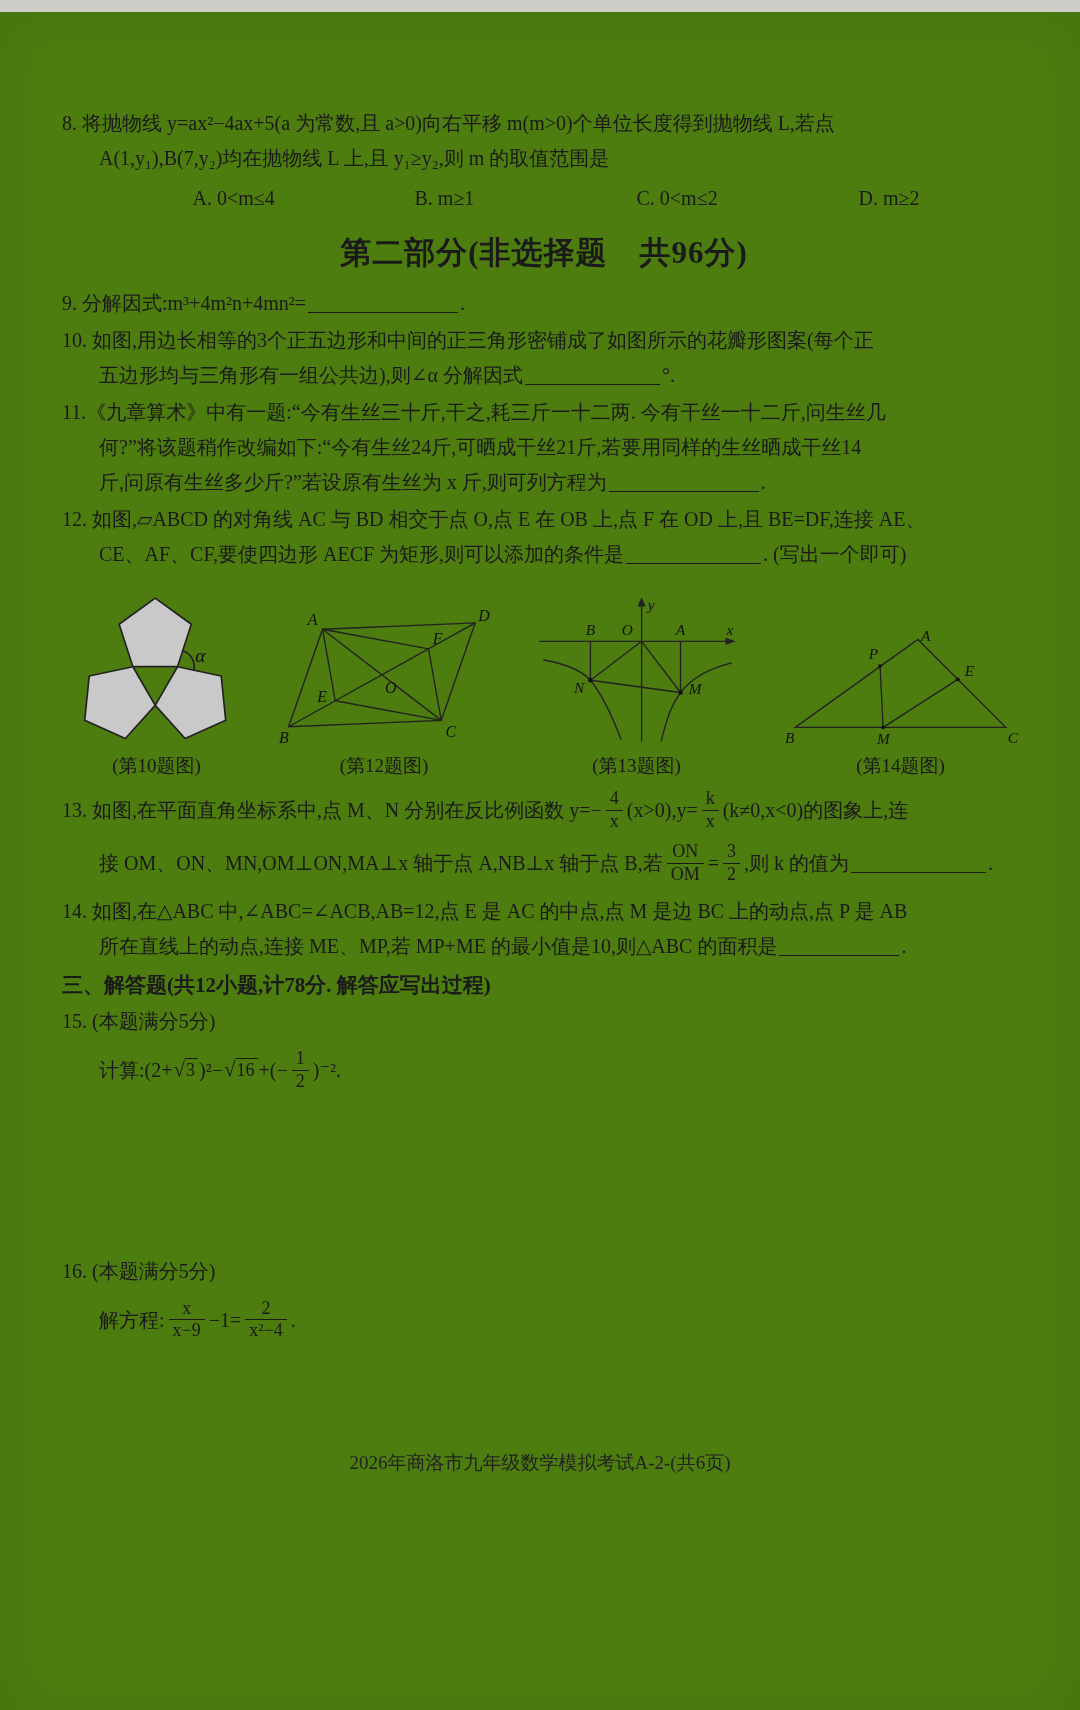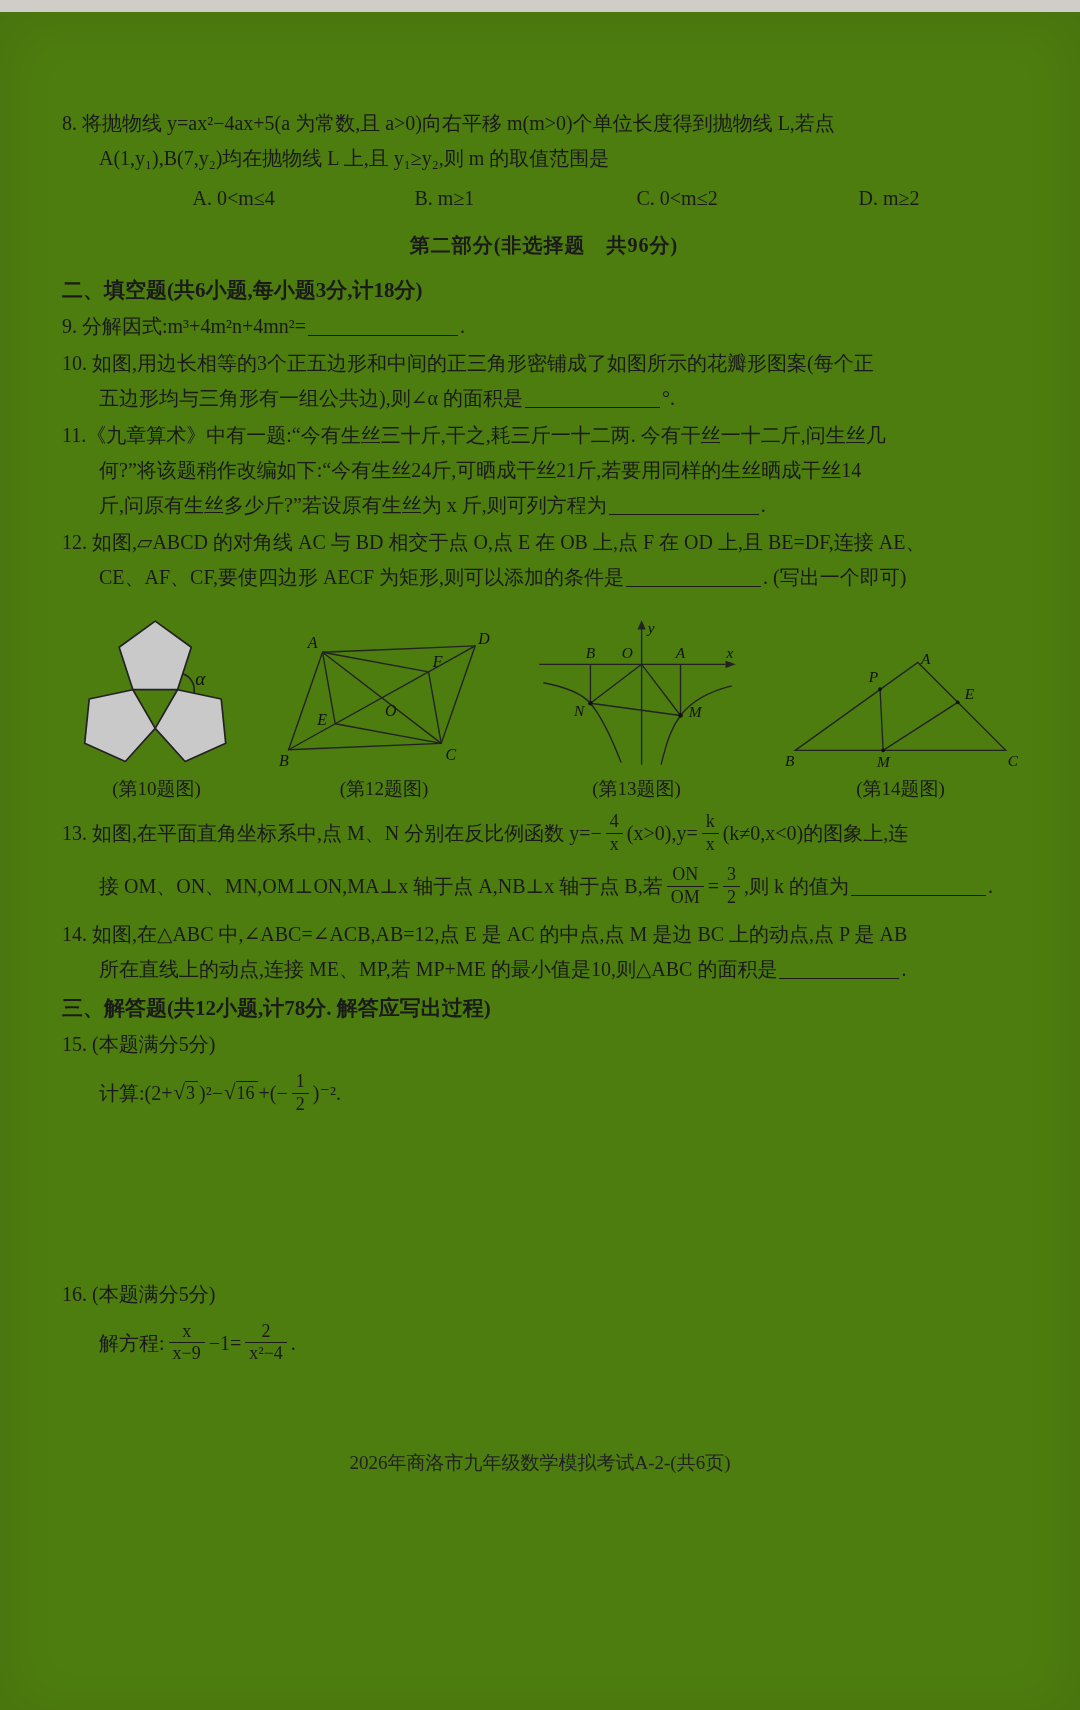--- a/index.html
+++ b/index.html
@@ -10,21 +10,21 @@
     background:#4d7c0f; color:#1a1a1a; overflow:hidden;
     padding:94px 54px 0 62px;
     box-shadow: inset 0 0 60px rgba(0,0,0,0.08);
   }
   .qtext { font-size:20px; line-height:35px; white-space:nowrap; }
   .cont { padding-left:37px; }
   .qblock { margin-bottom:2px; }
   .options { display:flex; font-size:20px; line-height:36px; padding-left:24px; margin:4px 0 10px;justify-content:center; }
   .opt { width:222px; }
   .opt:last-child { width:auto; }
-  .part2-title { text-align:center; font-size:20px; font-weight:bold; margin:16px 0 12px; letter-spacing:1px; }
+  .part2-title { text-align:center; font-size:31px; font-weight:bold; margin:16px 0 12px; letter-spacing:1px; }
   .sec-title { font-size:21px; font-weight:bold; line-height:38px; white-space:nowrap; }
   .blank { display:inline-block; border-bottom:1.4px solid #1a1a1a; height:1em; vertical-align:-3px; margin:0 2px; }
   .w150 { width:150px; } .w135 { width:135px; } .w120 { width:120px; }
   .mline { display:flex; align-items:center; font-size:20px; line-height:1.4; margin:9px 0; white-space:nowrap; }
   .mline.cont { padding-left:37px; }
   .frac { display:inline-flex; flex-direction:column; align-items:center; margin:0 4px; font-size:18px; line-height:1.2; text-align:center; }
   .fnum { padding:0 4px; }
   .fden { padding:0 4px; border-top:1.3px solid #1a1a1a; }
   .sqrt { display:inline-flex; align-items:flex-start; margin:0 1px; }
   .sq-sym { font-size:21px; line-height:1.05; }
@@ -49,30 +49,29 @@
     <div class="options">
       <span class="opt">A. 0&lt;m≤4</span>
       <span class="opt">B. m≥1</span>
       <span class="opt">C. 0&lt;m≤2</span>
       <span class="opt">D. m≥2</span>
     </div>
   </div>
 
   <div class="part2-title">第二部分(非选择题　共96分)</div>
 
-  <div class="sec-title">二、填空题(共6小题,每小题3分,计18分)</div>
 
   <div class="qtext qblock">
     <span>9. 分解因式:m³+4m²n+4mn²=</span><span class="blank w150"></span><span>.</span>
   </div>
 
   <div class="qblock">
     <div class="qtext">10. 如图,用边长相等的3个正五边形和中间的正三角形密铺成了如图所示的花瓣形图案(每个正</div>
     <div class="qtext cont">
-      <span>五边形均与三角形有一组公共边),则∠α 的面积是</span><span class="blank w135"></span><span>°.</span>
+      <span>五边形均与三角形有一组公共边),则∠α 分解因式</span><span class="blank w135"></span><span>°.</span>
     </div>
   </div>
 
   <div class="qblock">
     <div class="qtext">11.《九章算术》中有一题:“今有生丝三十斤,干之,耗三斤一十二两. 今有干丝一十二斤,问生丝几</div>
     <div class="qtext cont">何?”将该题稍作改编如下:“今有生丝24斤,可晒成干丝21斤,若要用同样的生丝晒成干丝14</div>
     <div class="qtext cont">
       <span>斤,问原有生丝多少斤?”若设原有生丝为 x 斤,则可列方程为</span><span class="blank w150"></span><span>.</span>
     </div>
   </div>

